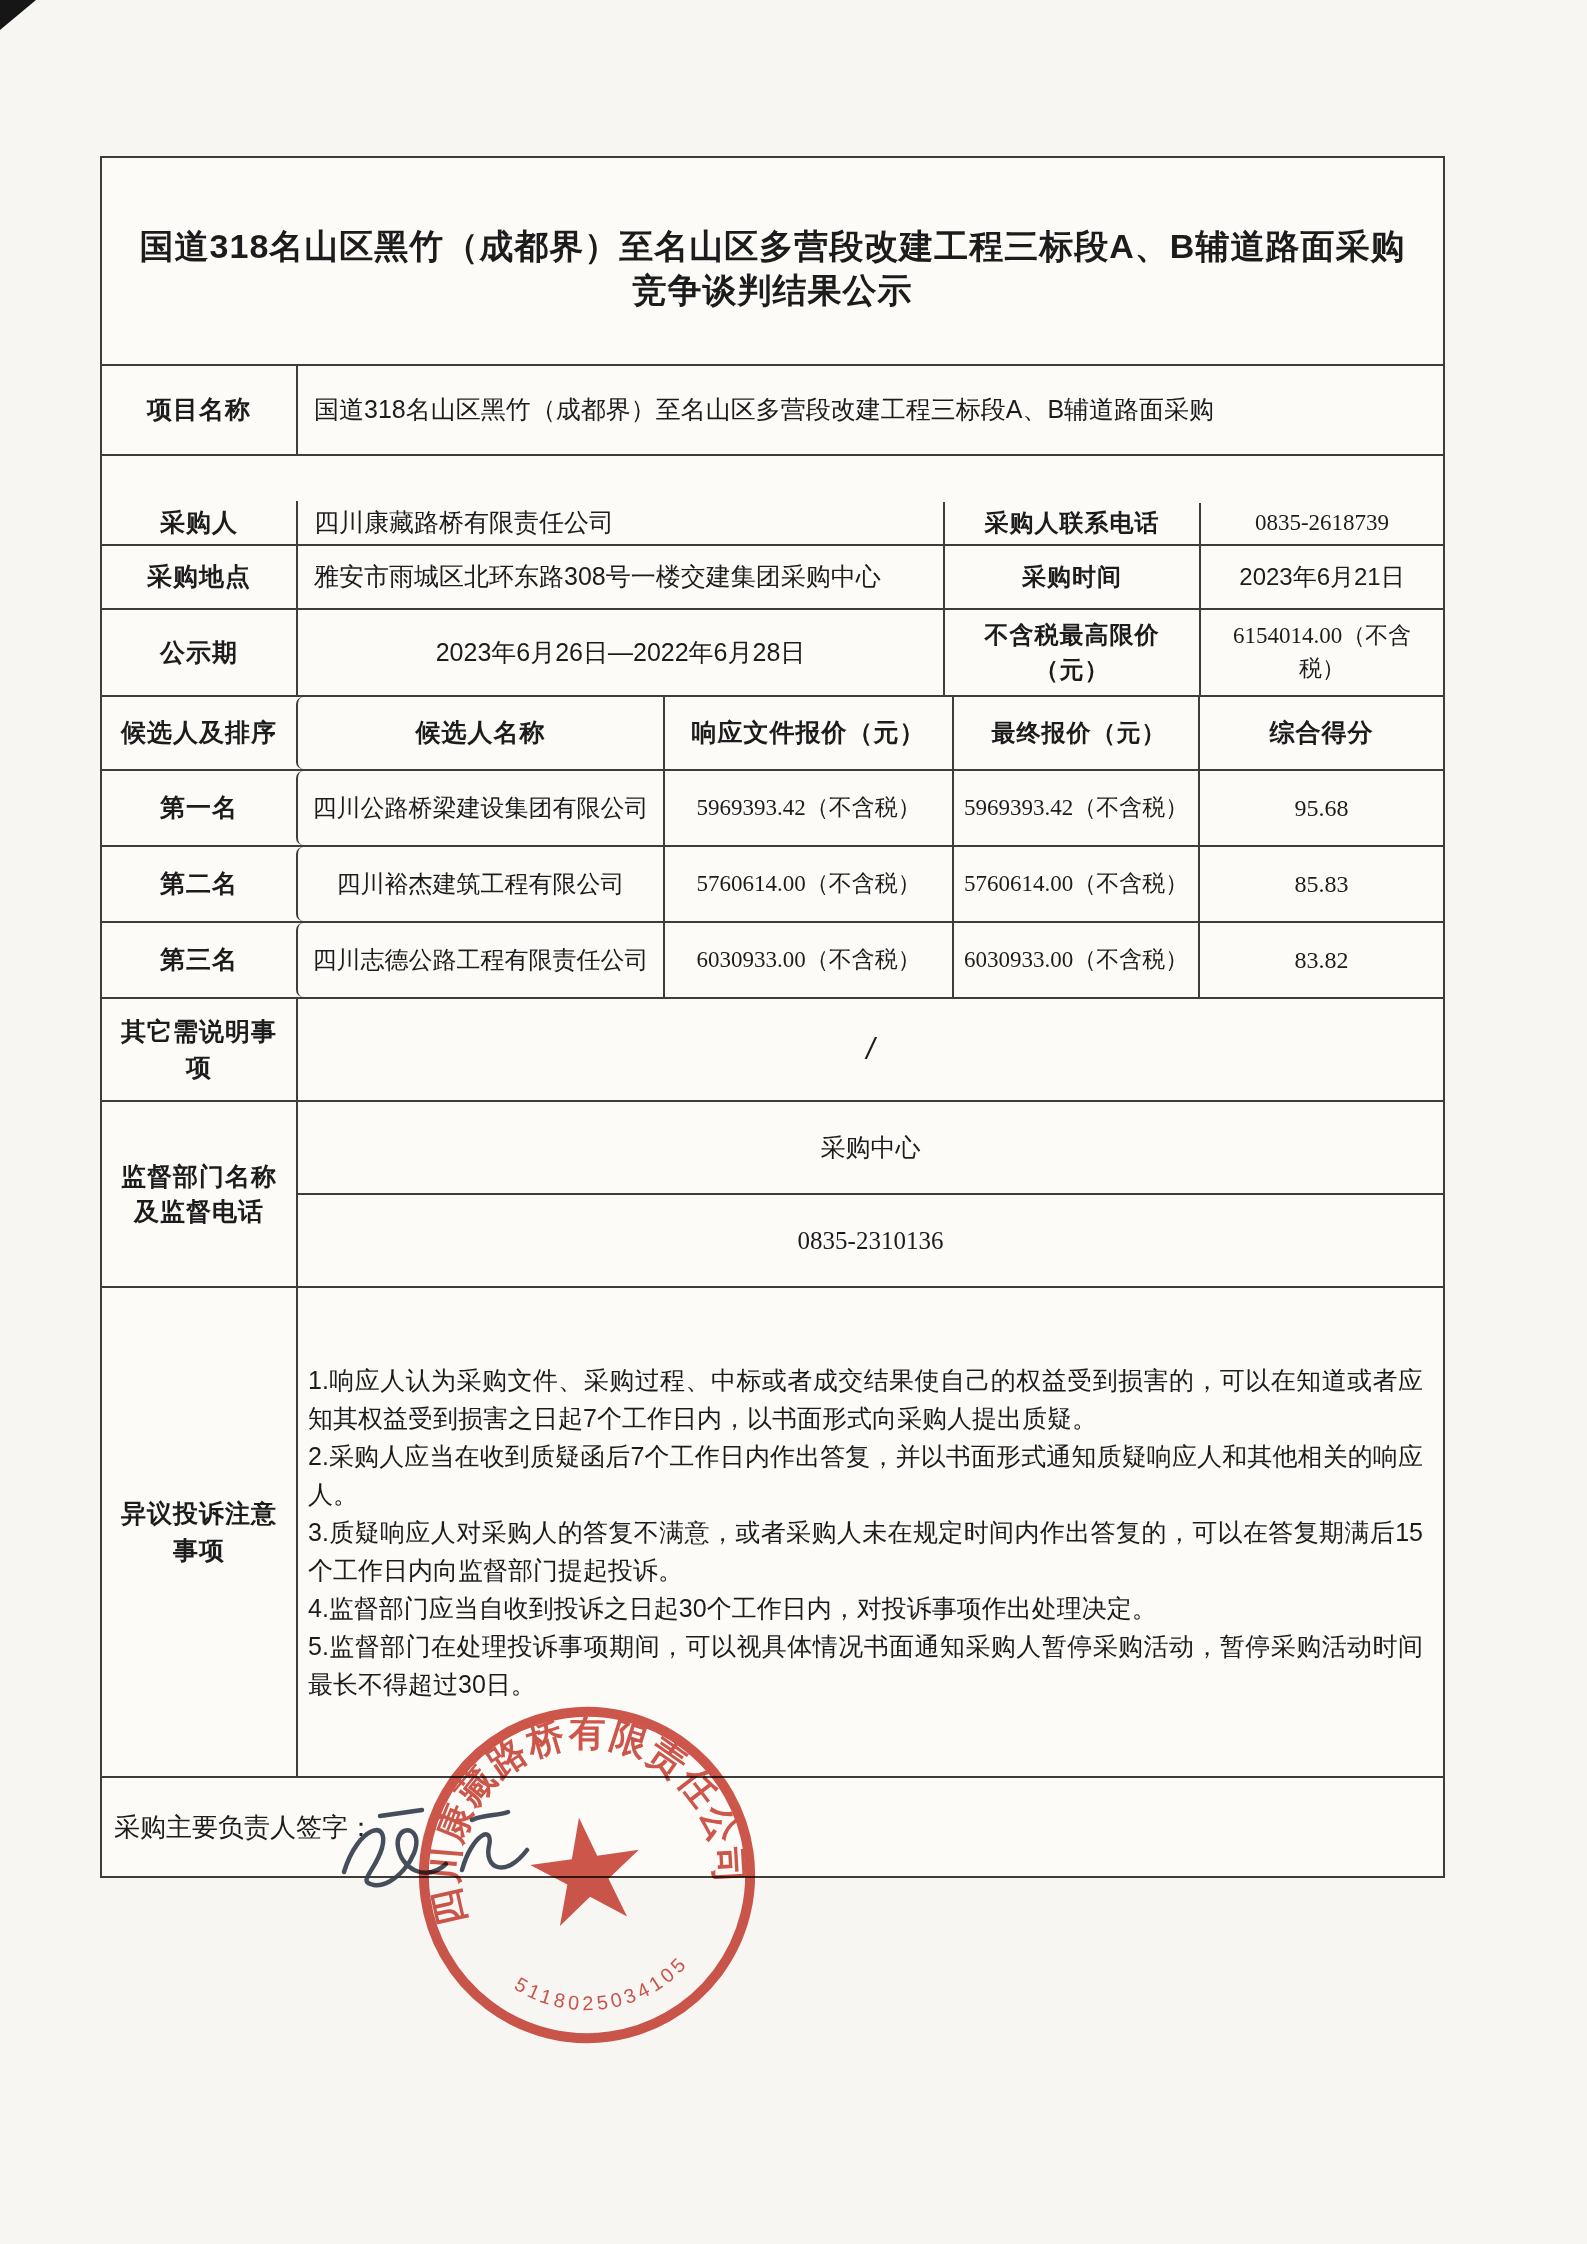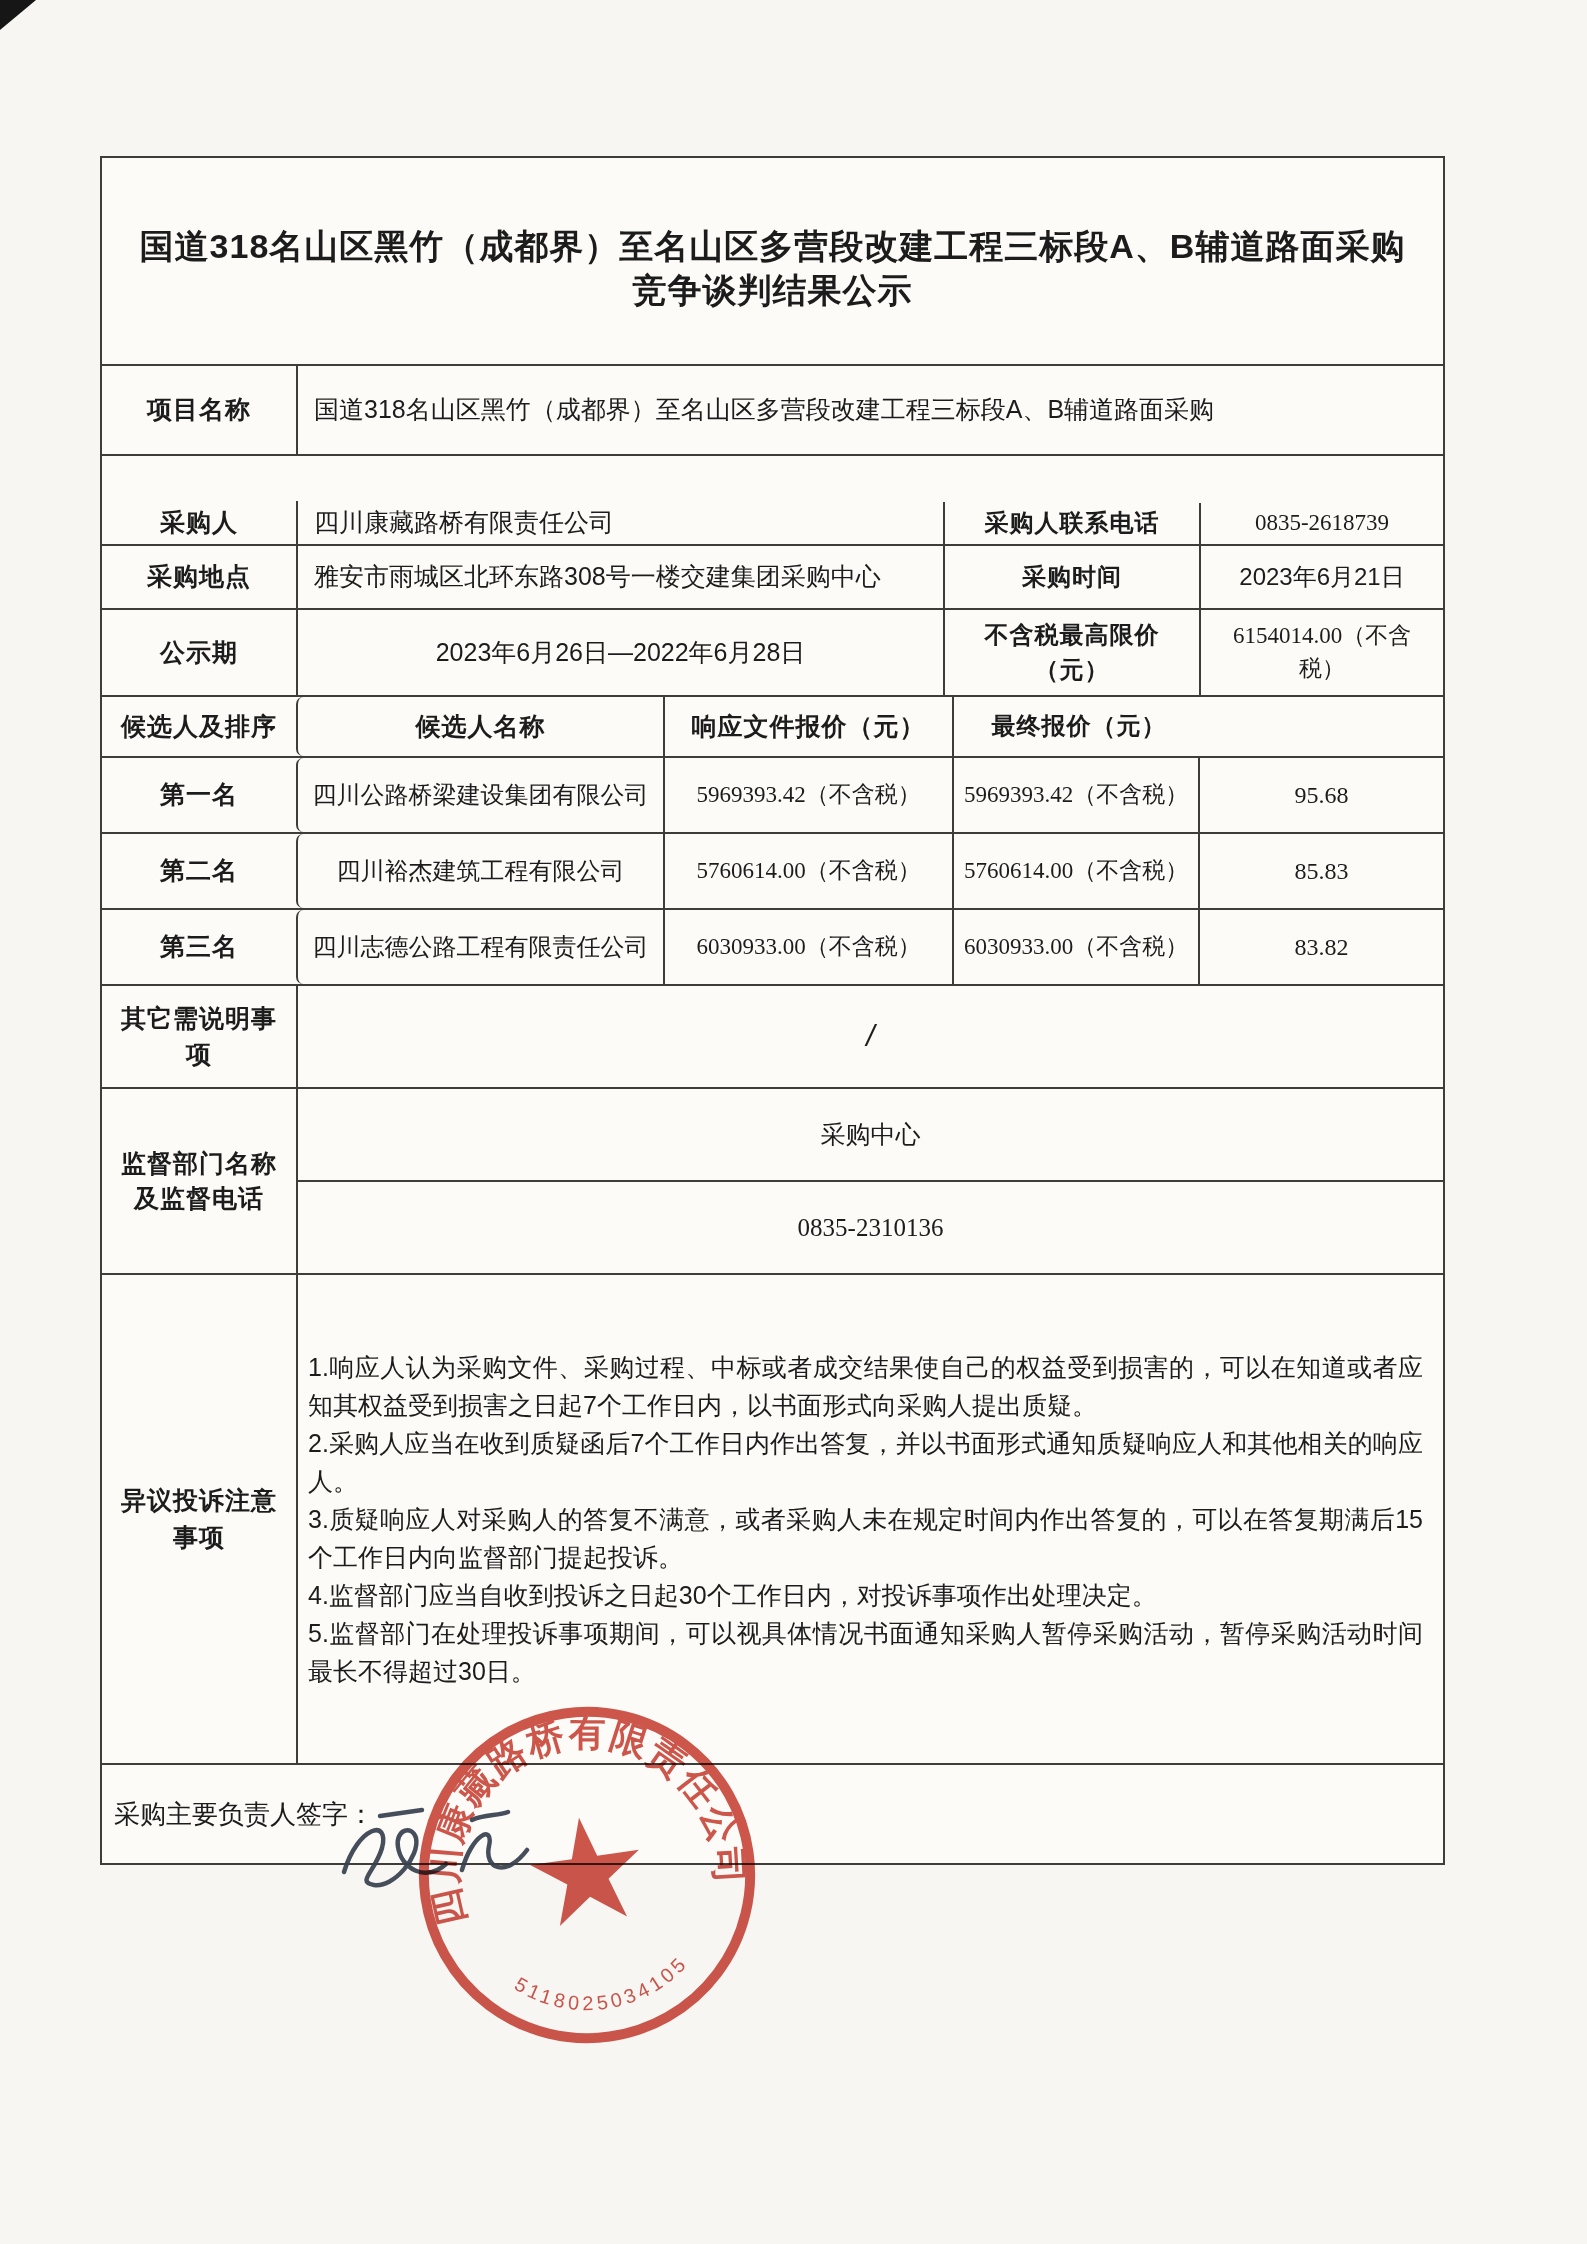--- a/index.html
+++ b/index.html
@@ -38,21 +38,21 @@
   .w-last{flex:1;}
   .cw-b{width:367px;flex:none;border-radius:7px;}
   .cw-c{width:289px;flex:none;}
   .cw-d{width:246px;flex:none;}
   .num{font-size:23px;font-family:"Liberation Serif","DejaVu Serif",serif;}
   .score{font-family:"Liberation Serif","DejaVu Serif",serif;font-size:24px;}
   .h-r1{height:90px;}
   .h-r2{height:90px;align-items:flex-end;}
   .h-r3{height:64px;}
   .h-r4{height:87px;}
-  .h-hd{height:61px;}
+  .h-hd{height:74px;}
   .h-cand{height:76px;}
   .h-other{height:103px;}
   .h-sup{height:186px;}
   .h-obj{height:490px;}
   .h-sig{height:100px;}
   .title-block{
     display:flex;flex-direction:column;justify-content:center;align-items:center;
     height:206px;padding-top:18px;box-sizing:border-box;
   }
   .title-line{
@@ -118,20 +118,21 @@
     <div class="cell w-val">2023年6月26日—2022年6月28日</div>
     <div class="cell w-lab2 lbl">不含税最高限价（元）</div>
     <div class="cell w-last num">6154014.00（不含税）</div>
   </div>
 
   <div class="row h-hd">
     <div class="cell nol w-label lbl">候选人及排序</div>
     <div class="cell cw-b lbl">候选人名称</div>
     <div class="cell cw-c lbl">响应文件报价（元）</div>
     <div class="cell cw-d lbl" style="font-size:24px;padding-right:4px;">最终报价（元）</div>
+    <div class="cell w-last lbl">综合得分</div>
   </div>
 
   <div class="row h-cand">
     <div class="cell nol w-label lbl">第一名</div>
     <div class="cell cw-b" style="font-size:24px;">四川公路桥梁建设集团有限公司</div>
     <div class="cell cw-c num">5969393.42（不含税）</div>
     <div class="cell cw-d num" style="padding-left:4px;padding-right:4px;">5969393.42（不含税）</div>
     <div class="cell w-last score">95.68</div>
   </div>
 

